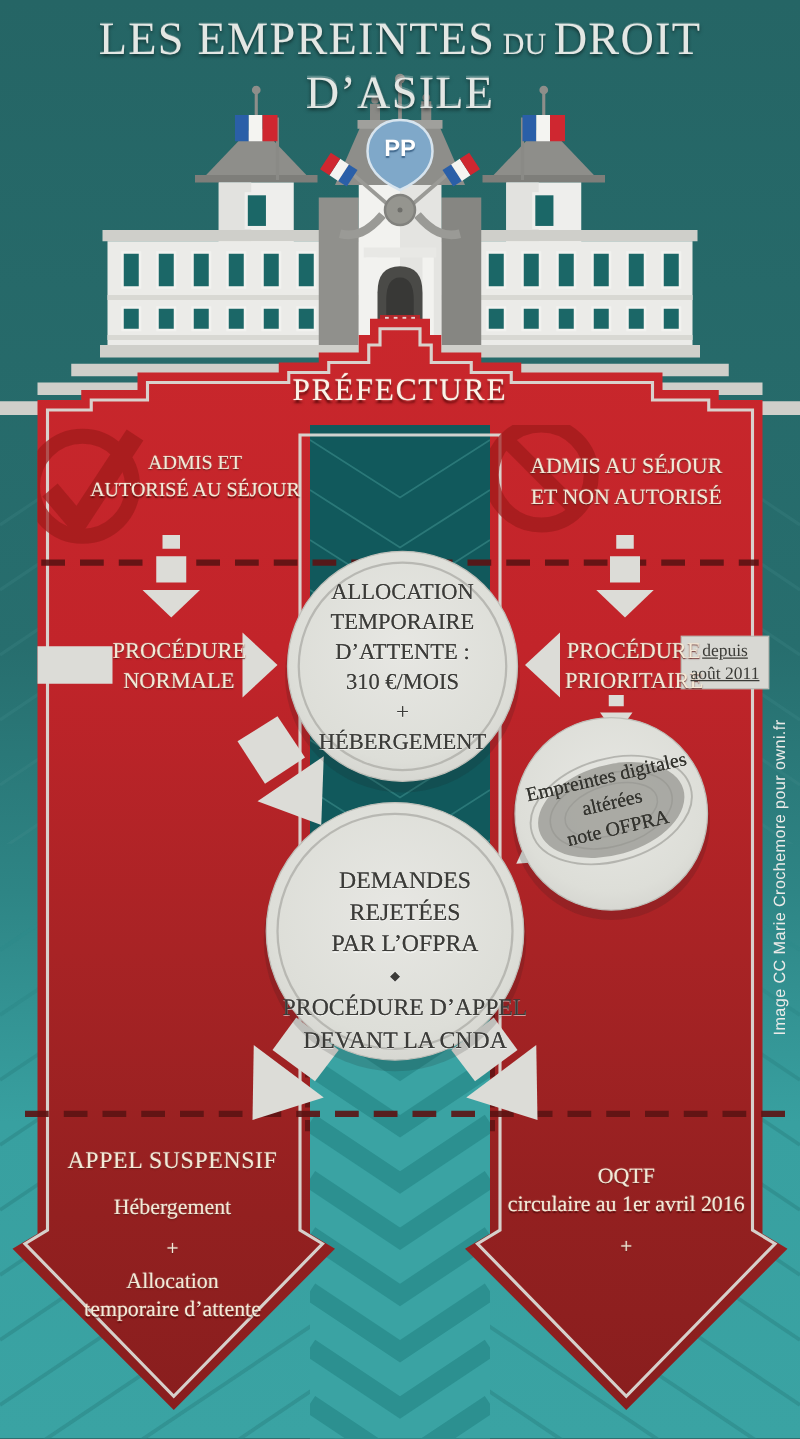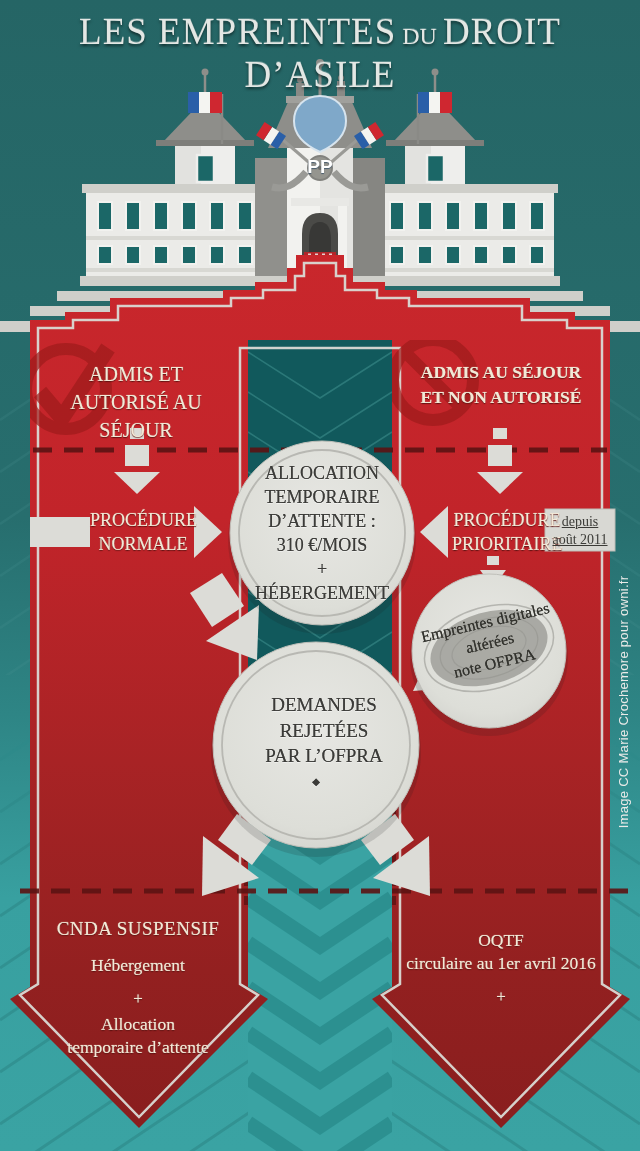--- a/index.html
+++ b/index.html
@@ -8,25 +8,25 @@
   #bglayer{position:absolute;left:0;top:0;width:640px;height:1151px;}
   .txt{position:absolute;text-align:center;}
   .preline{white-space:pre-line;}
   .cream{color:#f3e9d7;text-shadow:0 1px 1px rgba(80,8,8,.85),0 0 1px currentColor;}
   .dark{color:#3b3b38;text-shadow:0 1px 0 rgba(255,255,255,.55),0 0 .5px currentColor;}
   #title{left:0;top:10px;width:640px;color:#e3e7e4;
          text-shadow:0 2px 3px rgba(0,0,0,.55),0 -1px 0 rgba(255,255,255,.25);}
   #title .big{font-size:37px;letter-spacing:1px;}
   #title .small{font-size:24px;padding:0 6px;}
   #pp-badge{left:303px;top:109px;width:34px;font-size:19px;font-weight:bold;color:#fff;
-            text-shadow:0 1px 1px rgba(0,40,80,.5);font-family:"Liberation Sans",sans-serif;margin-top:47px;}
+            text-shadow:0 1px 1px rgba(0,40,80,.5);font-family:"Liberation Sans",sans-serif;}
   #prefecture{left:0;top:299px;width:640px;font-size:25px;letter-spacing:1.5px;color:#fbf3e8;
               text-shadow:0 2px 2px rgba(70,0,0,.8),0 0 1px currentColor;}
-  #admis-left{left:38px;top:360px;width:196px;font-size:20px;line-height:1.4;}
-  #admis-right{left:402px;top:360px;width:198px;font-size:17.5px;line-height:1.4;font-weight:bold;}
+  #admis-left{left:58px;top:360px;width:196px;font-size:16px;line-height:1.4;}
+  #admis-right{left:402px;top:360px;width:198px;font-size:17.5px;line-height:1.4;}
   #proc-normale{left:90px;top:508px;width:106px;font-size:18px;line-height:1.35;}
   #proc-prior{left:452px;top:508px;width:110px;font-size:18px;line-height:1.35;}
   #since-tag-text{left:546px;top:513px;width:68px;font-size:14px;line-height:1.3;color:#3b3b37;text-decoration:underline;}
   #alloc-text{left:234px;top:455px;width:176px;height:156px;display:flex;align-items:center;
               justify-content:center;font-size:18px;line-height:1.34;}
   #empreintes-text{left:407px;top:612px;width:166px;transform:rotate(-13deg);font-size:16px;
                    line-height:1.3;color:#34342f;text-shadow:0 0 .5px currentColor;}
   #demandes-text{left:210px;top:692px;width:212px;}
   #demandes-text .t{font-size:19px;line-height:1.35;margin-left:16px;}
   #demandes-text .sep{font-size:10px;margin:7px 0;}
@@ -340,20 +340,21 @@
 
   <rect x="545" y="509" width="70" height="42" fill="#d8d8d3" stroke="#bcbcb6" stroke-width="1"></rect>
 </svg>
 
 <div id="title" class="txt">
   <span class="big">LES EMPREINTES</span><span class="small">DU</span><span class="big">DROIT D’ASILE</span>
 </div>
 
 <div id="pp-badge" class="txt">PP</div>
 
+<div id="prefecture" class="txt">PRÉFECTURE</div>
 
 <div id="admis-left" class="txt cream preline">ADMIS ET
 AUTORISÉ AU SÉJOUR</div>
 <div id="admis-right" class="txt cream preline">ADMIS AU SÉJOUR
 ET NON AUTORISÉ</div>
 
 <div id="proc-normale" class="txt cream preline">PROCÉDURE
 NORMALE</div>
 <div id="proc-prior" class="txt cream preline">PROCÉDURE
 PRIORITAIRE</div>
@@ -371,24 +372,26 @@
 </div>
 
 <div id="empreintes-text" class="txt preline">Empreintes digitales
 altérées
 note OFPRA</div>
 
 <div id="demandes-text" class="txt dark">
   <div class="t preline">DEMANDES REJETÉES
 PAR L’OFPRA</div>
   <div class="sep">◆</div>
+  <div class="t preline">PROCÉDURE D’APPEL
+DEVANT LA CNDA</div>
 </div>
 
 <div id="appel-left" class="txt cream appeal">
-  <div class="a-title">CNDA SUSPENSIF</div>
+  <div class="a-title">APPEL SUSPENSIF</div>
   <div class="a-l1 preline">Hébergement</div>
   <div class="a-plus">+</div>
   <div class="a-l2 preline">Allocation
 temporaire d’attente</div>
 </div>
 
 <div id="appel-right" class="txt cream appeal">
   <div class="a-l1 preline">OQTF
 circulaire au 1er avril 2016</div>
   <div class="a-plus">+</div>

